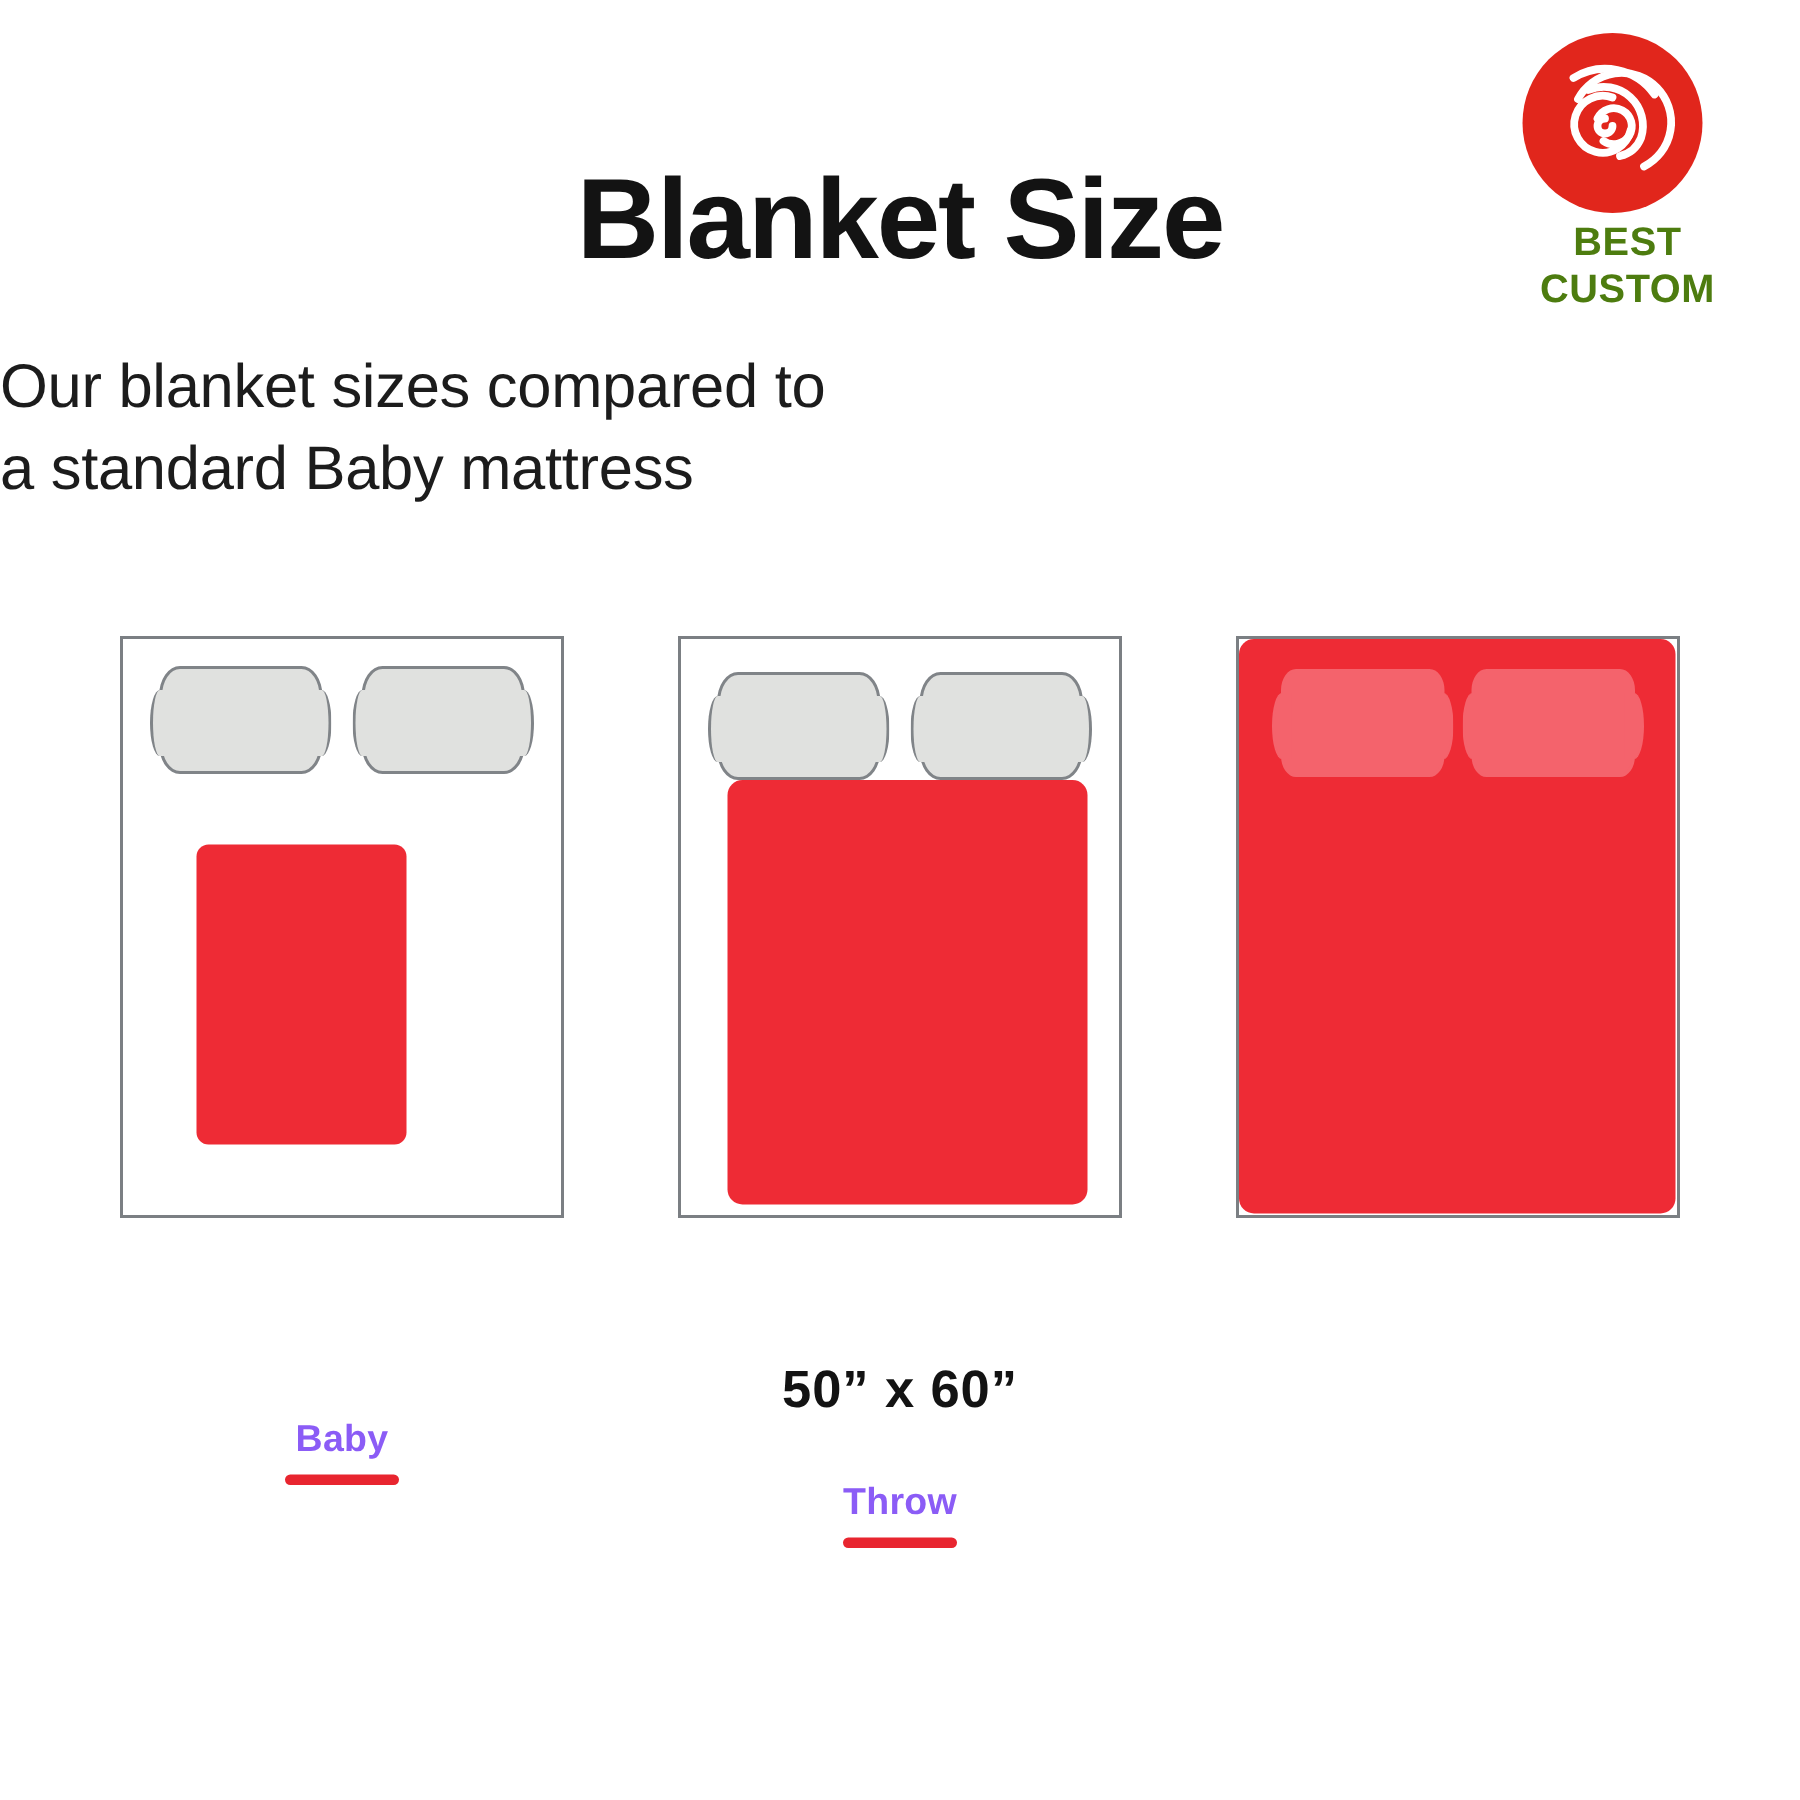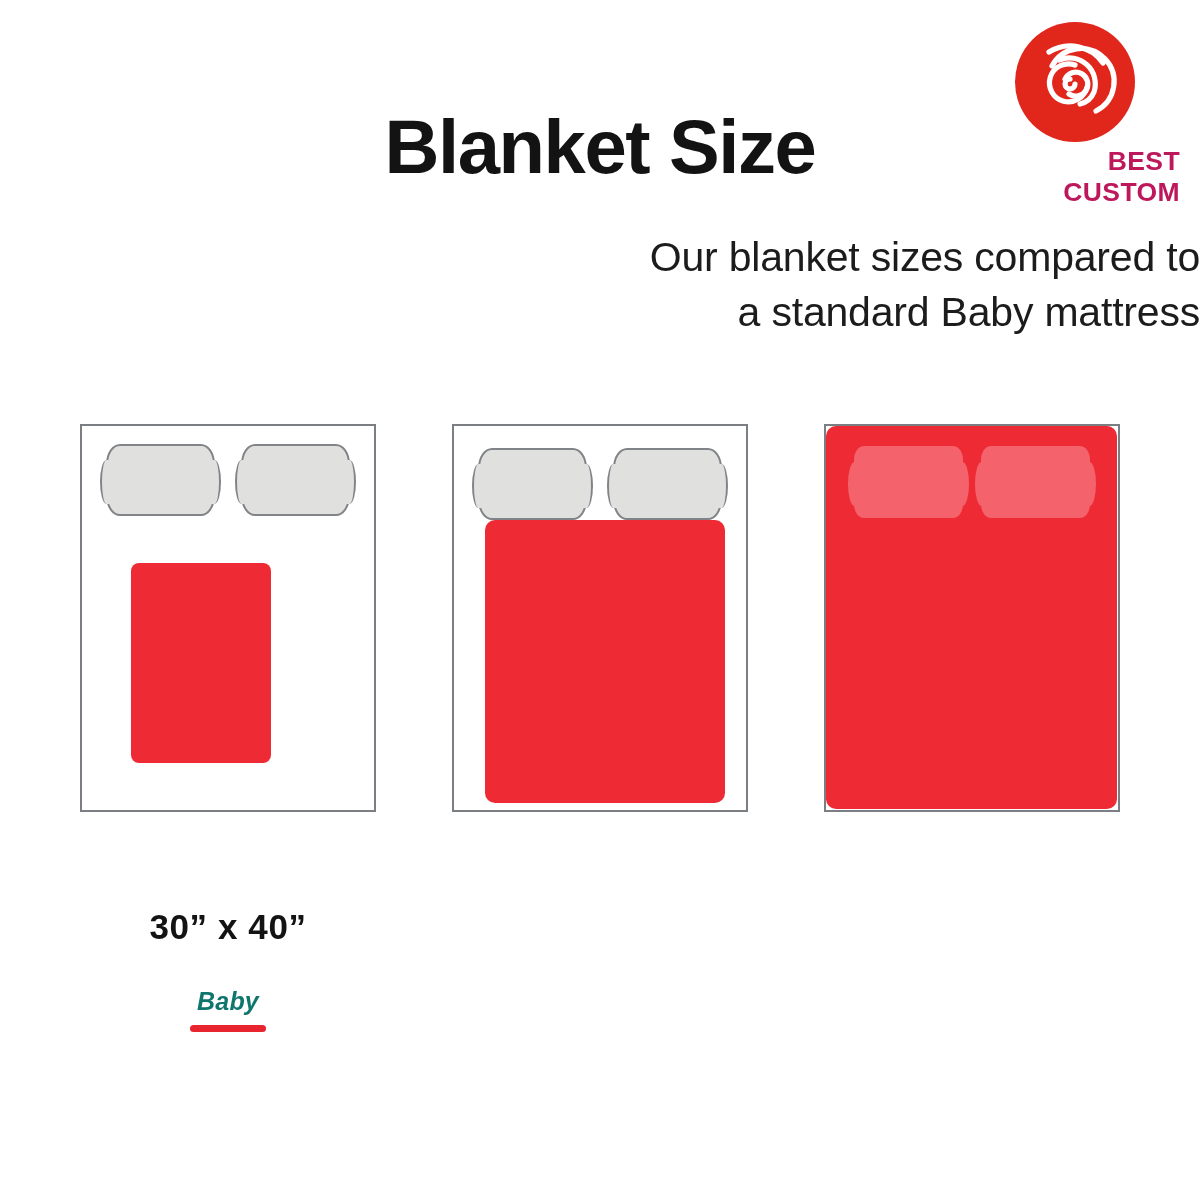--- a/index.html
+++ b/index.html
@@ -33,25 +33,25 @@
     height: 120px;
     border-radius: 50%;
     background: #E1261C;
   }
   #logo-mark svg { display: block; }
   #logo-wordmark {
     position: absolute;
     left: 0px;
     top: 124px;
     width: 190px;
-    text-align: right;
+    text-align: center;
     font-size: 26.5px;
     font-weight: bold;
     letter-spacing: 0.4px;
-    color: #be185d;
+    color: #4d7c0f;
     font-family: "Liberation Sans", sans-serif;
   }
 
   
   #title {
     position: absolute;
     left: 0;
     top: 104px;
     width: 1200px;
     text-align: center;
@@ -59,21 +59,21 @@
     line-height: 86px;
     font-weight: bold;
     letter-spacing: -1.4px;
     color: #131313;
   }
   #subtitle {
     position: absolute;
     left: 0;
     top: 230px;
     width: 1200px;
-    text-align: right;
+    text-align: left;
     font-size: 41px;
     line-height: 55px;
     font-weight: normal;
     letter-spacing: -0.2px;
     color: #1c1c1c;
   }
   #subtitle .line { display: block; }
 
   
   .bed-col {
@@ -180,22 +180,21 @@
     font-weight: bold;
     letter-spacing: 0.6px;
     color: #131313;
   }
   .cap-name {
     margin-top: 38px;
     font-size: 25px;
     line-height: 30px;
     font-weight: bold;
     letter-spacing: 0.2px;
-    color: #0f766e;
-    font-style: italic;
+    color: #8b5cf6;
   }
   .cap-rule {
     margin: 9px auto 0 auto;
     width: 76px;
     height: 7px;
     border-radius: 4px;
     background: #E8252F;
   }
 </style>
 </head>
@@ -244,20 +243,24 @@
 
   <div class="bed-col" id="col-2">
     <div class="bed-frame" id="bed-2">
       <div class="blanket full"></div>
       <div class="pillow left"></div>
       <div class="pillow right"></div>
     </div>
   </div>
 
   <div class="caption" id="cap-0">
-    <div class="cap-dims">30” x 40”</div>
     <div class="cap-name">Baby</div>
     <div class="cap-rule"></div>
   </div>
 
+  <div class="caption" id="cap-1">
+    <div class="cap-dims">50” x 60”</div>
+    <div class="cap-name">Throw</div>
+    <div class="cap-rule"></div>
+  </div>
 
 
 </div>
 
 </body></html>

